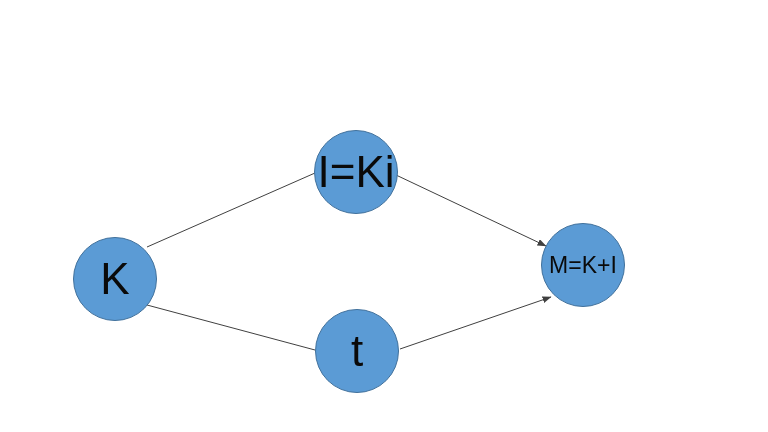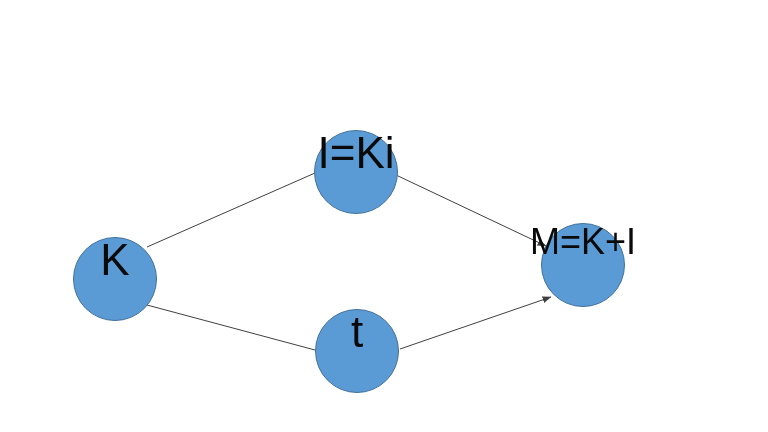--- a/index.html
+++ b/index.html
@@ -19,21 +19,21 @@
     position: absolute;
     left: 0;
     top: 0;
     width: 768px;
     height: 432px;
   }
   .node {
     position: absolute;
     border-radius: 50%;
     display: flex;
-    align-items: flex-start;
+    align-items: center;
     justify-content: center;
     box-sizing: border-box;
   }
   .node .node-label {
     white-space: nowrap;
     line-height: 1;
     font-weight: 400;
   }
 </style>
 </head>
@@ -57,16 +57,16 @@
       <div class="node" style="left: 73px; top: 237px; width: 84px; height: 84px; background: rgb(91, 155, 213); border: 1px solid rgb(65, 113, 156);">
         <span class="node-label" style="font-size: 44px; color: rgb(10, 10, 10);">K</span>
       </div>
       <div class="node" style="left: 314px; top: 130px; width: 84px; height: 84px; background: rgb(91, 155, 213); border: 1px solid rgb(65, 113, 156);">
         <span class="node-label" style="font-size: 44px; color: rgb(10, 10, 10);">I=Ki</span>
       </div>
       <div class="node" style="left: 315px; top: 309px; width: 84px; height: 84px; background: rgb(91, 155, 213); border: 1px solid rgb(65, 113, 156);">
         <span class="node-label" style="font-size: 44px; color: rgb(10, 10, 10);">t</span>
       </div>
       <div class="node" style="left: 541px; top: 223px; width: 84px; height: 84px; background: rgb(91, 155, 213); border: 1px solid rgb(65, 113, 156);">
-        <span class="node-label" style="font-size: 36px; color: rgb(10, 10, 10);">M=K+I</span>
+        <span class="node-label" style="font-size: 23px; color: rgb(10, 10, 10);">M=K+I</span>
       </div>
     </div>
 </div>
 
 </body></html>

